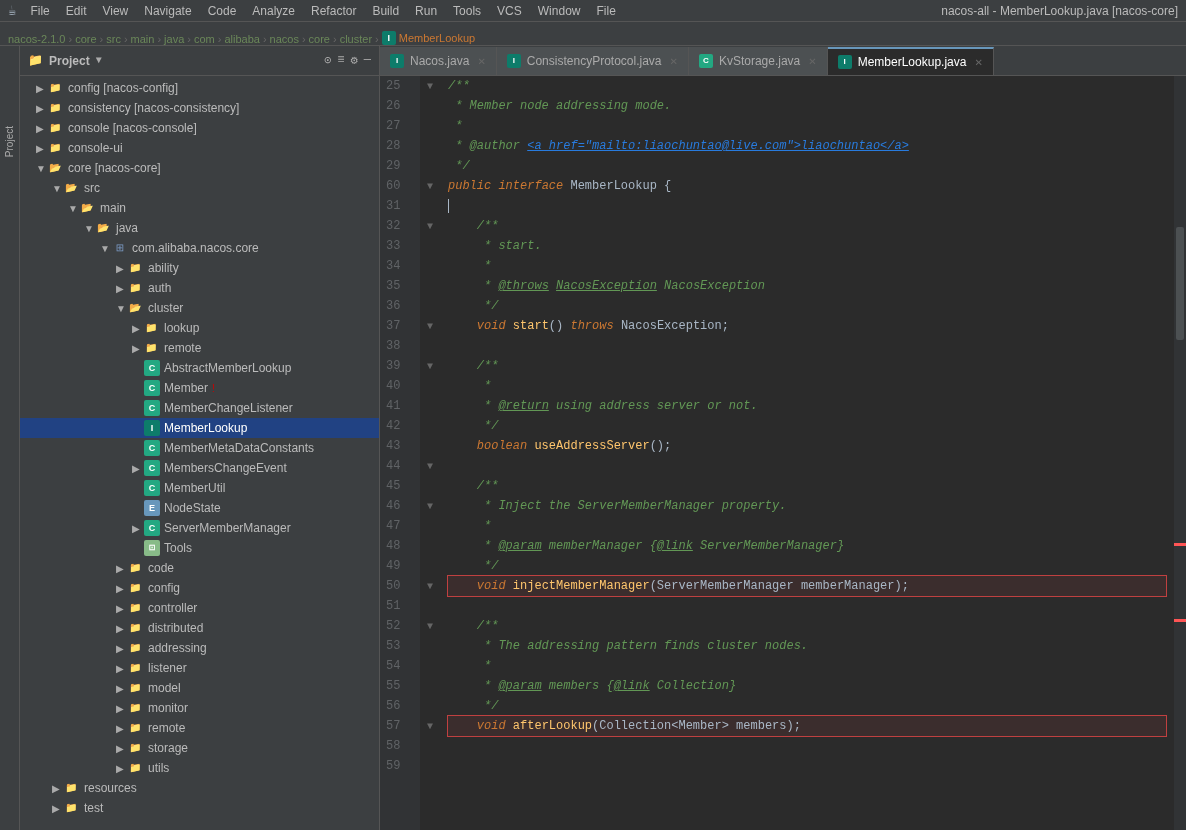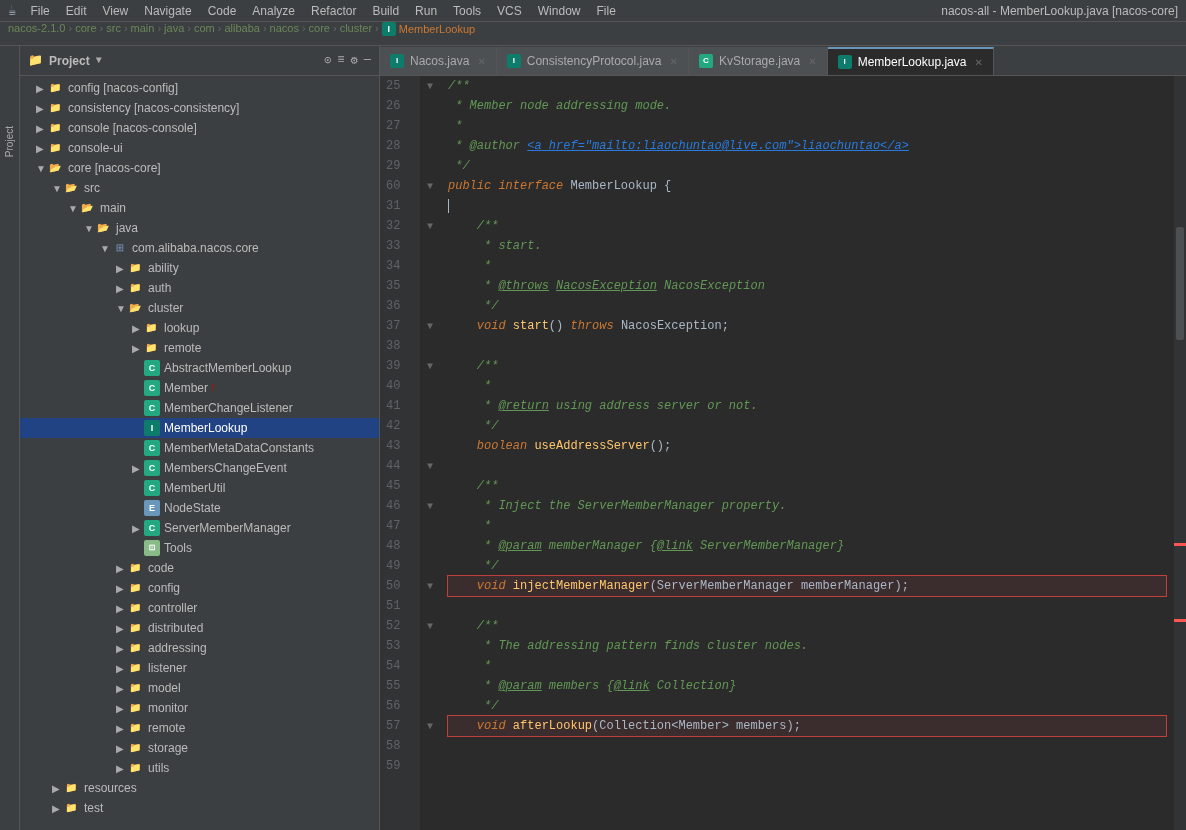--- a/index.html
+++ b/index.html
@@ -35,21 +35,21 @@
       font-size: 12px;
       font-family: Arial, sans-serif;
       margin-left: auto;
     }
 
     
     .breadcrumb {
       background: #3c3f41;
       height: 24px;
       display: flex;
-      align-items: flex-start;
+      align-items: flex-end;
       padding: 0 8px;
       font-family: Arial, sans-serif;
       font-size: 11px;
       color: #aaaaaa;
       border-bottom: 1px solid #555;
       gap: 2px;
     }
     .breadcrumb-sep { color: #666; margin: 0 1px; }
     .breadcrumb-item { color: #6a8759; cursor: pointer; }
     .breadcrumb-item.active { color: #cc7832; }

